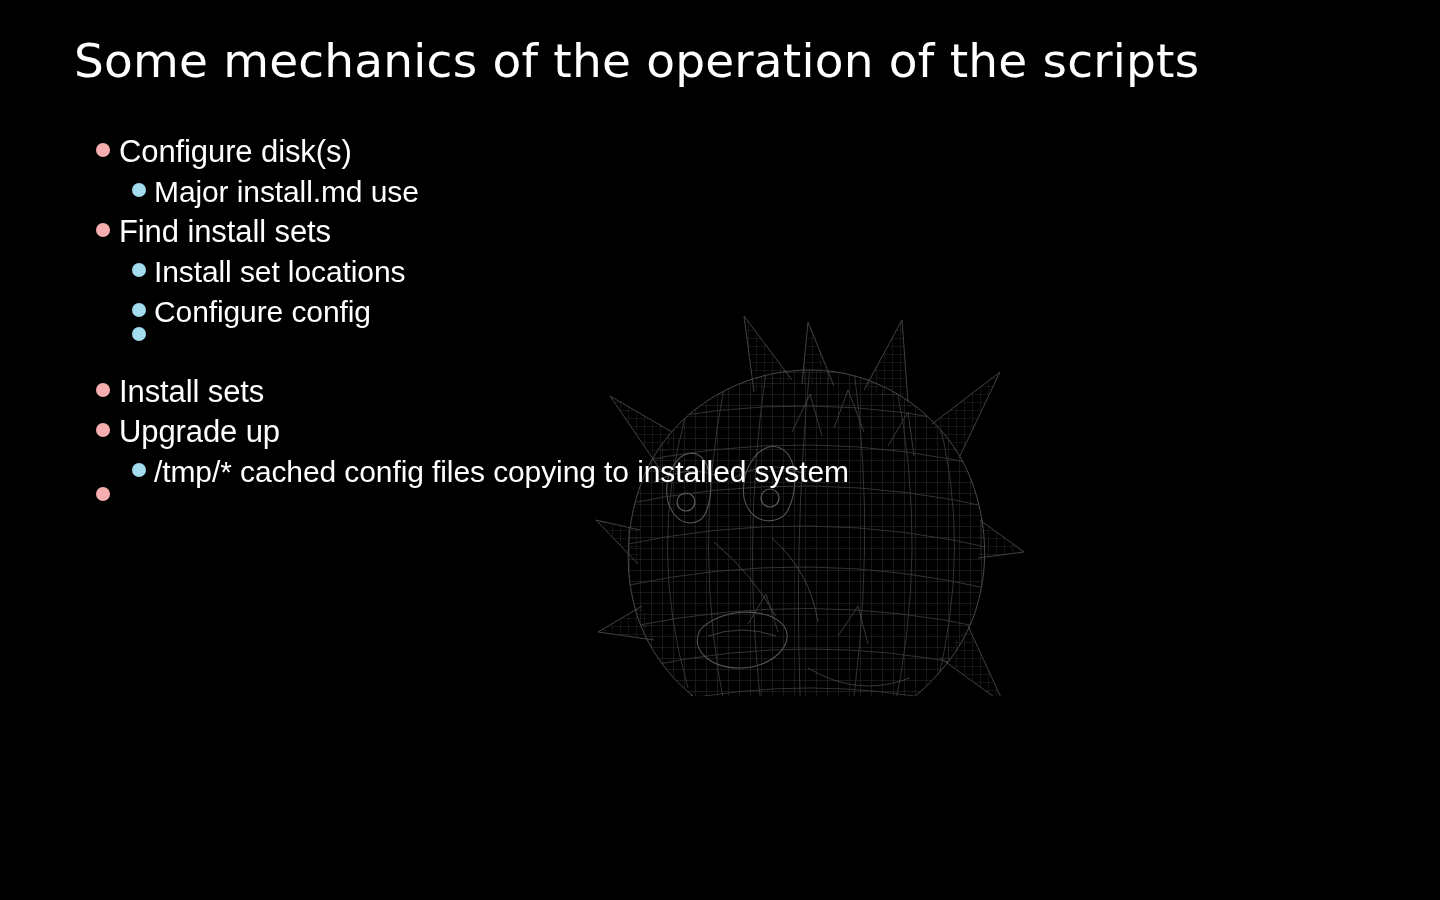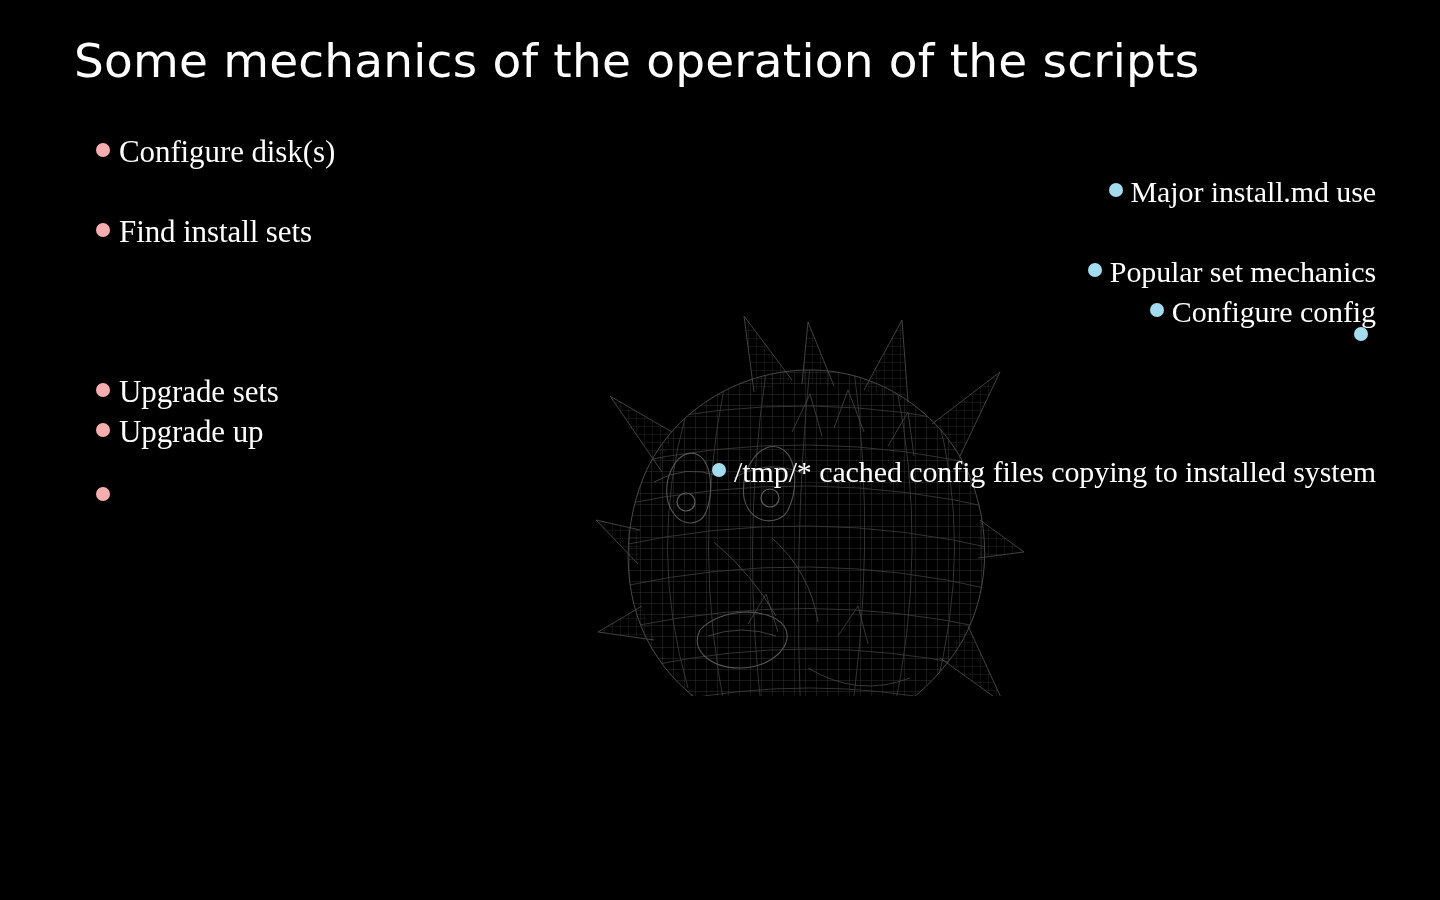--- a/index.html
+++ b/index.html
@@ -62,21 +62,21 @@
   }
   .grp { margin: 0; padding: 0; }
   .grp + .grp { }
 
   .row {
     display: flex;
     align-items: baseline;
     white-space: nowrap;
   }
   .row.lvl1 { margin-left: 0px; height: 40px; }
-  .row.lvl2 { margin-left: 36px; height: 40px; justify-content: flex-end; }
+  .row.lvl2 { margin-left: 36px; height: 40px; }
 
   .dot {
     flex: 0 0 auto;
     border-radius: 50%;
     display: inline-block;
     position: relative;
   }
   .lvl1 .dot {
     width: 14px;
     height: 14px;
@@ -86,21 +86,21 @@
   }
   .lvl2 .dot {
     width: 14px;
     height: 14px;
     top: -5px;
     background: #a3dcee;
     margin-right: 8px;
   }
 
   .txt {
-    font-family: Liberation Serif, serif;
+    font-family: Liberation Sans, sans-serif;
     font-size: 31px;
     line-height: 40px;
     color: #ffffff;
     font-weight: 400;
     letter-spacing: -0.1px;
   }
   .lvl2 .txt { font-size: 30px; }
 </style>
 </head>
 <body>
@@ -291,35 +291,35 @@
       </div>
     </div>
 
     <div class="grp">
       <div class="row lvl1">
         <span class="dot"></span>
         <span class="txt">Find install sets</span>
       </div>
       <div class="row lvl2">
         <span class="dot"></span>
-        <span class="txt">Popular set mechanics</span>
+        <span class="txt">Install set locations</span>
       </div>
       <div class="row lvl2">
         <span class="dot"></span>
         <span class="txt">Configure config</span>
       </div>
       <div class="row lvl2">
         <span class="dot"></span>
       </div>
     </div>
 
     <div class="grp">
       <div class="row lvl1">
         <span class="dot"></span>
-        <span class="txt">Upgrade sets</span>
+        <span class="txt">Install sets</span>
       </div>
     </div>
 
     <div class="grp">
       <div class="row lvl1">
         <span class="dot"></span>
         <span class="txt">Upgrade up</span>
       </div>
       <div class="row lvl2">
         <span class="dot"></span>

